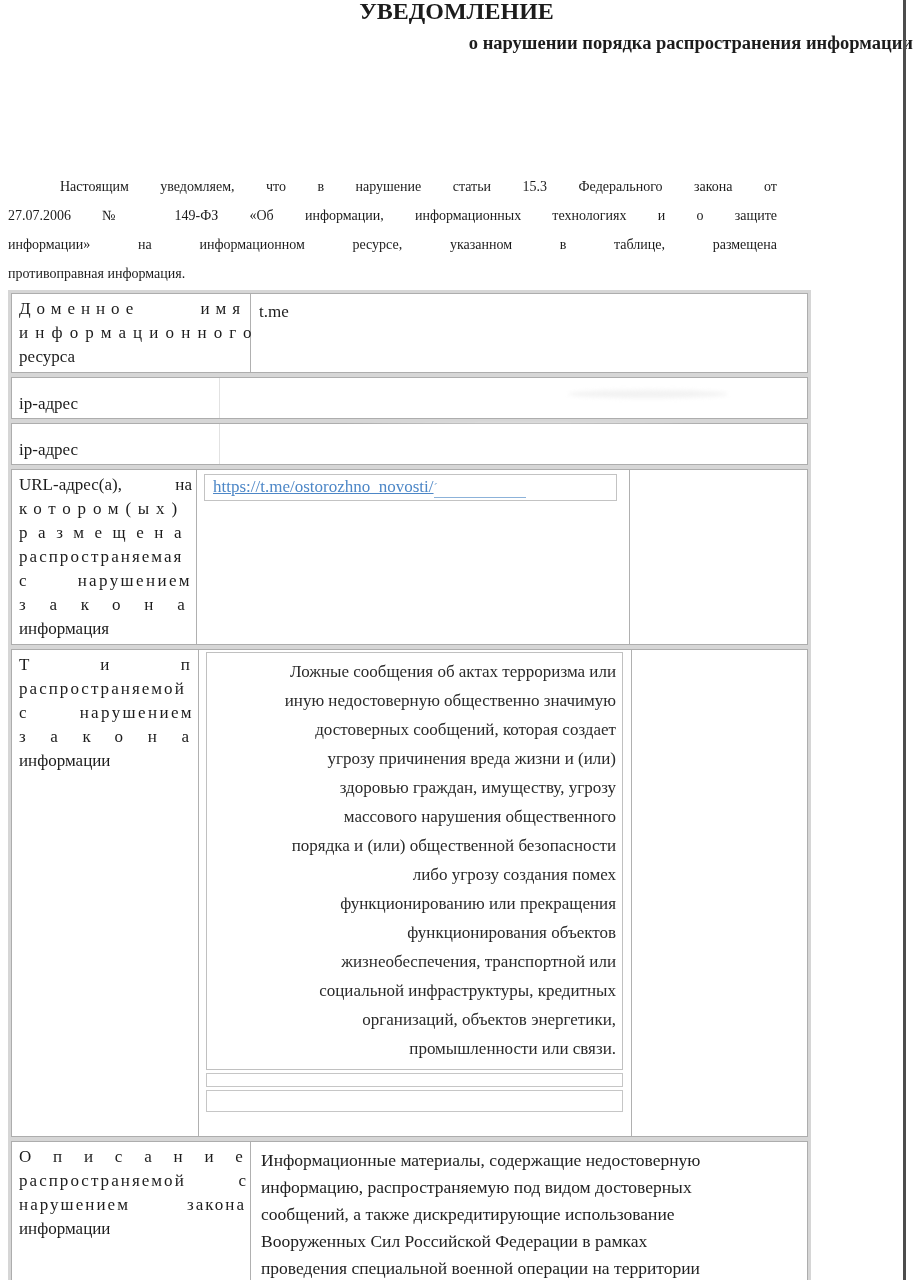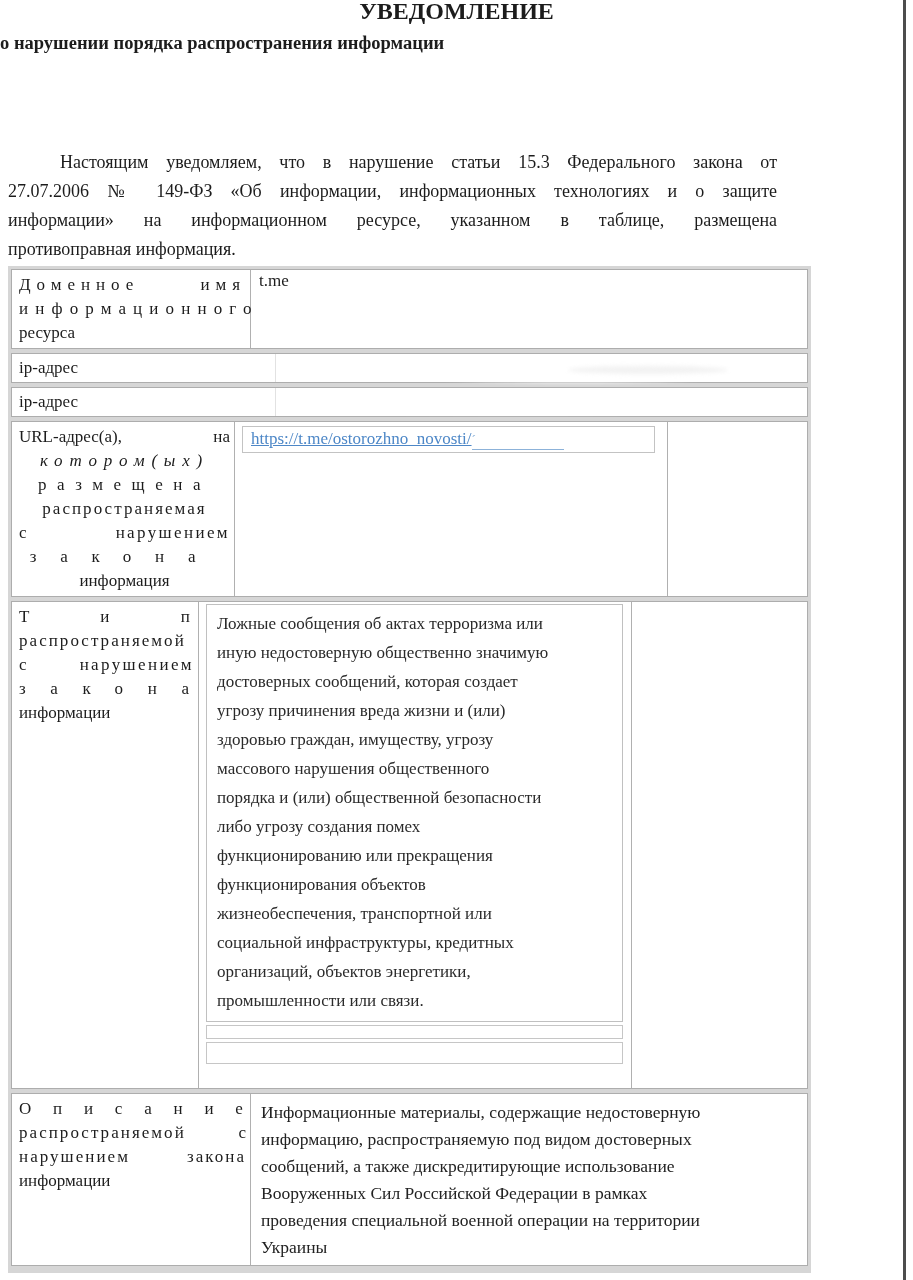--- a/index.html
+++ b/index.html
@@ -1,67 +1,67 @@
 <!DOCTYPE html>
 <html><head>
 <meta charset="utf-8">
 <style>
   html,body{margin:0;padding:0;background:#ffffff;}
   body{width:913px;height:1280px;position:relative;overflow:hidden;
        font-family:"Liberation Serif","DejaVu Serif",serif;color:#1c1c1c;
        -webkit-font-smoothing:antialiased;}
   .vline{position:absolute;left:903px;top:0;width:3px;height:1280px;background:#4d4d4d;}
   .title{margin:0;text-align:center;font-size:24px;line-height:22px;font-weight:bold;}
-  .subtitle{margin:9px 0 8px 0;text-align:left;font-size:18.5px;line-height:24px;font-weight:bold;}
-  .intro{margin:93px 0 0 8px;width:769px;font-size:18px;line-height:29px;}
+  .subtitle{margin:9px 0 8px 0;text-align:right;font-size:18.5px;line-height:24px;font-weight:bold;}
+  .intro{margin:117px 0 0 8px;width:769px;font-size:14px;line-height:29px;}
   .pline{text-align:justify;text-align-last:justify;white-space:normal;}
   .pline.first{padding-left:52px;}
   .pline.last{text-align-last:left;}
   
   .tbl{position:relative;margin:2px 0 0 8px;width:803px;background:#d6d6d6;
        padding:3px;box-sizing:border-box;}
   .row{background:#ffffff;border:1px solid #adadad;display:flex;box-sizing:border-box;margin-bottom:4px;}
   .row:last-child{margin-bottom:0;}
   .cell{box-sizing:border-box;}
   .lab{font-size:17px;line-height:24px;padding:3px 4px 3px 7px;}
   .bdr{border-right:1px solid #b0b0b0;}
   .bdr-faint{border-right:1px solid #e2e2e2;}
   .jline{display:flex;justify-content:space-between;}
   
   .ls35{letter-spacing:.35em;}
   .ls42{letter-spacing:.42em;}
   .ls12{letter-spacing:.12em;}
   .ls14{letter-spacing:.14em;}
-  .ls36{letter-spacing:.40em;font-style:italic;}
+  .ls36{letter-spacing:.40em;}
   .ls62{letter-spacing:.62em;}
   .ls140{letter-spacing:1.4em;}
   .ls145{letter-spacing:1.45em;}
   .ls128{letter-spacing:1.28em;}
   .ls420{letter-spacing:4.2em;}
   .r1{min-height:74px;}
   .r1 .lab{width:239px;}
-  .r1 .val{flex:1;font-size:17px;padding:1px 8px;}
+  .r1 .val{flex:1;font-size:17px;padding:8px 8px;}
   .riprow{min-height:27px;}
-  .riprow .lab{width:264px;padding-top:2px;padding-bottom:2px;}
+  .riprow .lab{width:208px;padding-top:14px;padding-bottom:2px;}
   .riprow .ipval{flex:1;position:relative;}
   .r4{min-height:168px;}
-  .r4 .lab{width:223px;text-align:center;}
+  .r4 .lab{width:185px;}
   .r4 .mid{width:433px;border-right:1px solid #b0b0b0;}
   .r4 .right{flex:1;}
   .linkbox{margin:4px 12px 0 7px;border:1px solid #c3c3c3;height:27px;box-sizing:border-box;
            padding:2px 0 0 8px;font-size:17px;white-space:nowrap;overflow:hidden;}
   .linkbox a{color:#4d87c7;text-decoration:underline;cursor:pointer;}
   .ulext{display:inline-block;width:92px;border-bottom:1px solid #8cb2d9;height:14px;
          color:#8cb2d9;font-size:13px;vertical-align:baseline;line-height:10px;}
   .r5{min-height:488px;}
   .r5 .lab{width:187px;}
   .r5 .mid{width:433px;border-right:1px solid #b0b0b0;padding:2px 8px 0 7px;box-sizing:border-box;}
   .r5 .right{flex:1;}
   .typebox{border:1px solid #c0c0c0;padding:4px 6px 6px 10px;font-size:17px;line-height:29px;color:#2a2a2a;}
-  .typebox div{white-space:nowrap;overflow:hidden;}
+  .typebox div{white-space:nowrap;overflow:hidden;text-align:right;}
   .emptybox{border:1px solid #c6c6c6;margin-top:3px;}
   .emptybox.small{height:12px;}
   .emptybox.tall{height:20px;}
   .r6{min-height:150px;}
   .r6 .lab{width:239px;}
   .r6 .desc{flex:1;font-size:17.5px;line-height:27px;padding:5px 8px 4px 10px;color:#222;}
   .r6 .desc div{white-space:nowrap;overflow:hidden;}
   
   .smudge{position:absolute;background:#ffffff;border-radius:50%;filter:blur(2px);}
   .sm1{left:430px;top:104px;width:270px;height:12px;}

